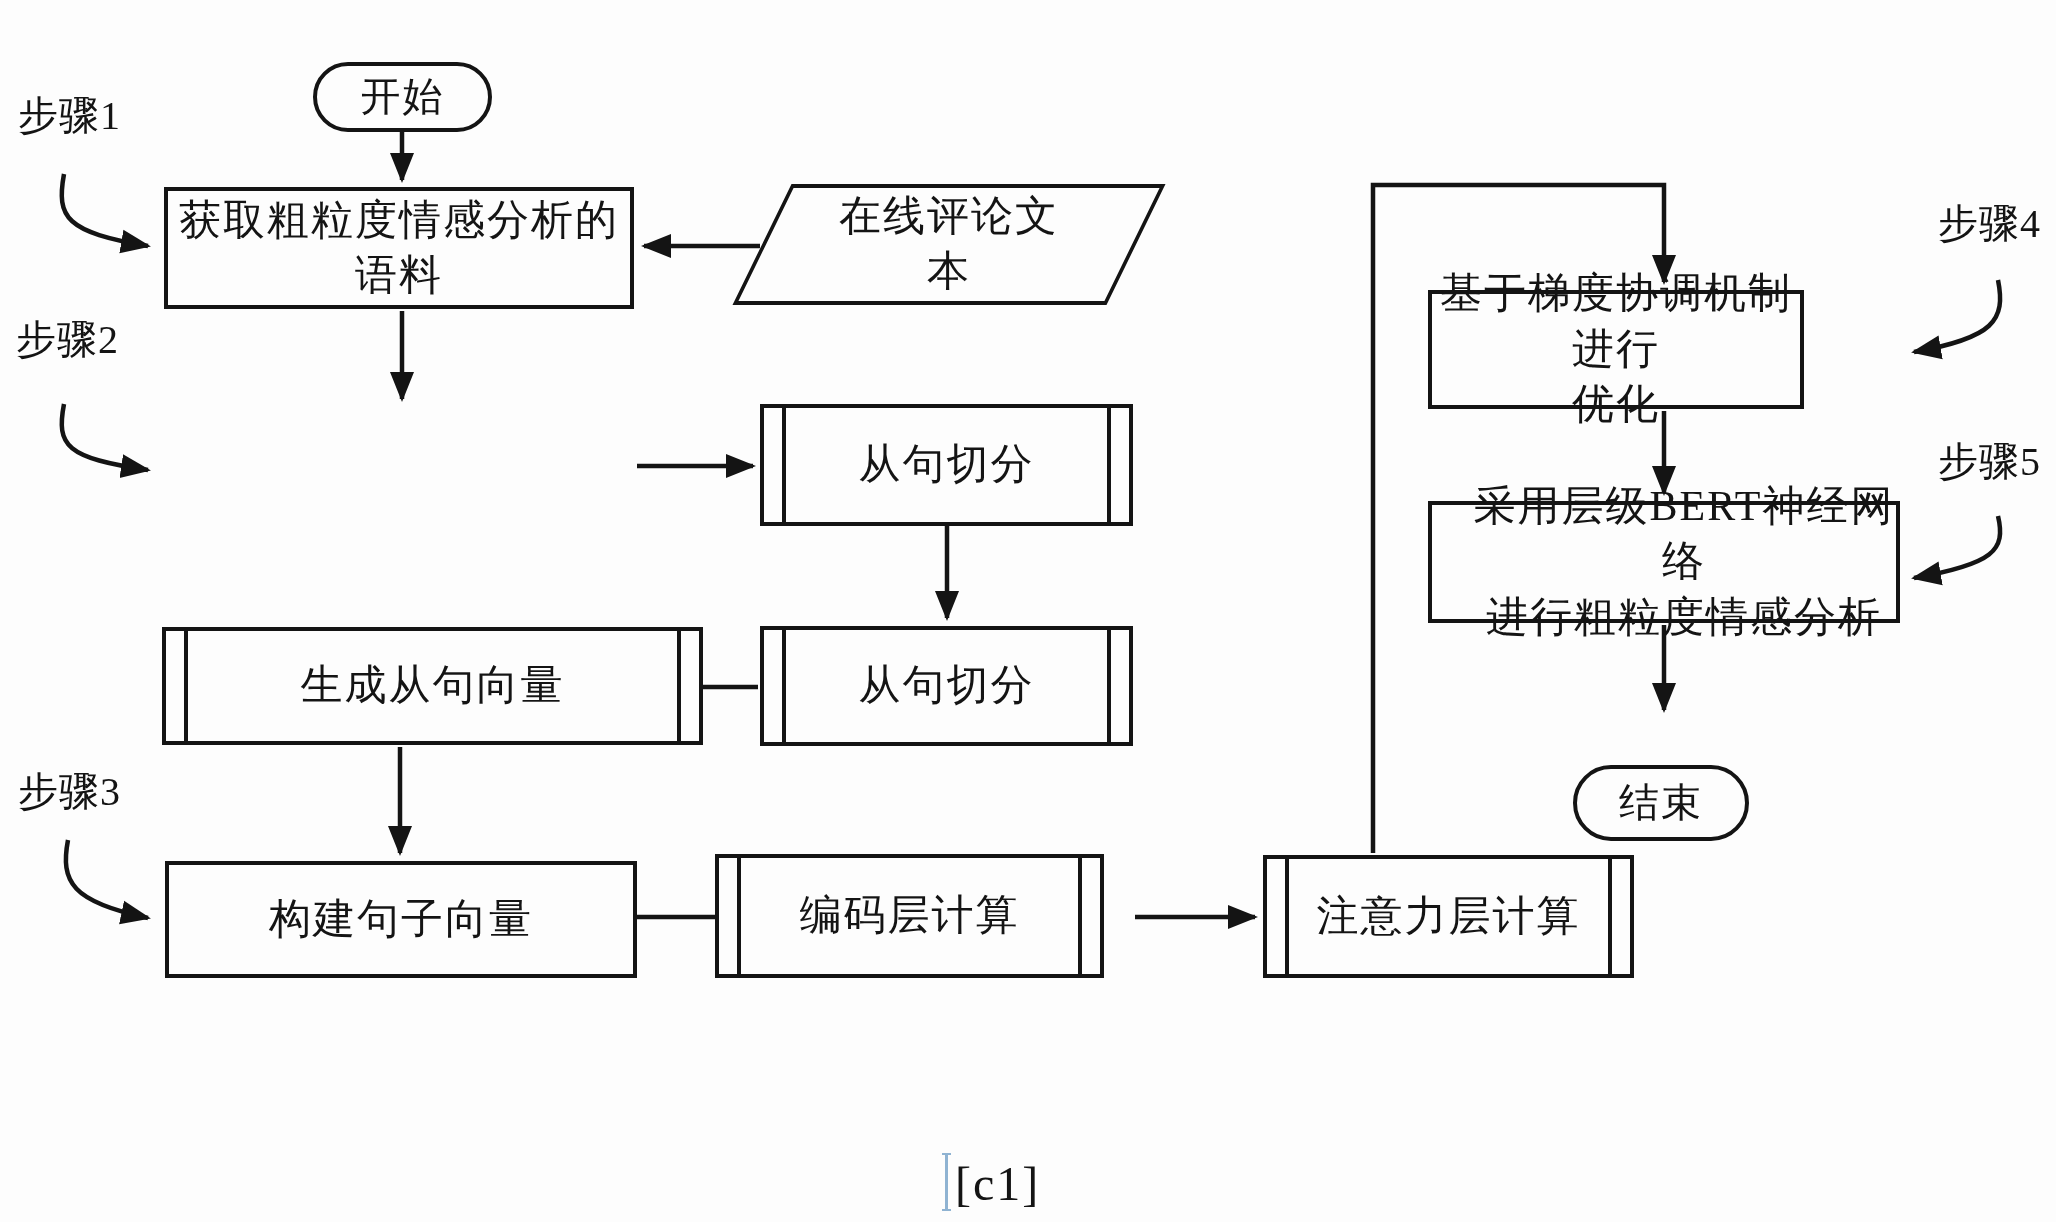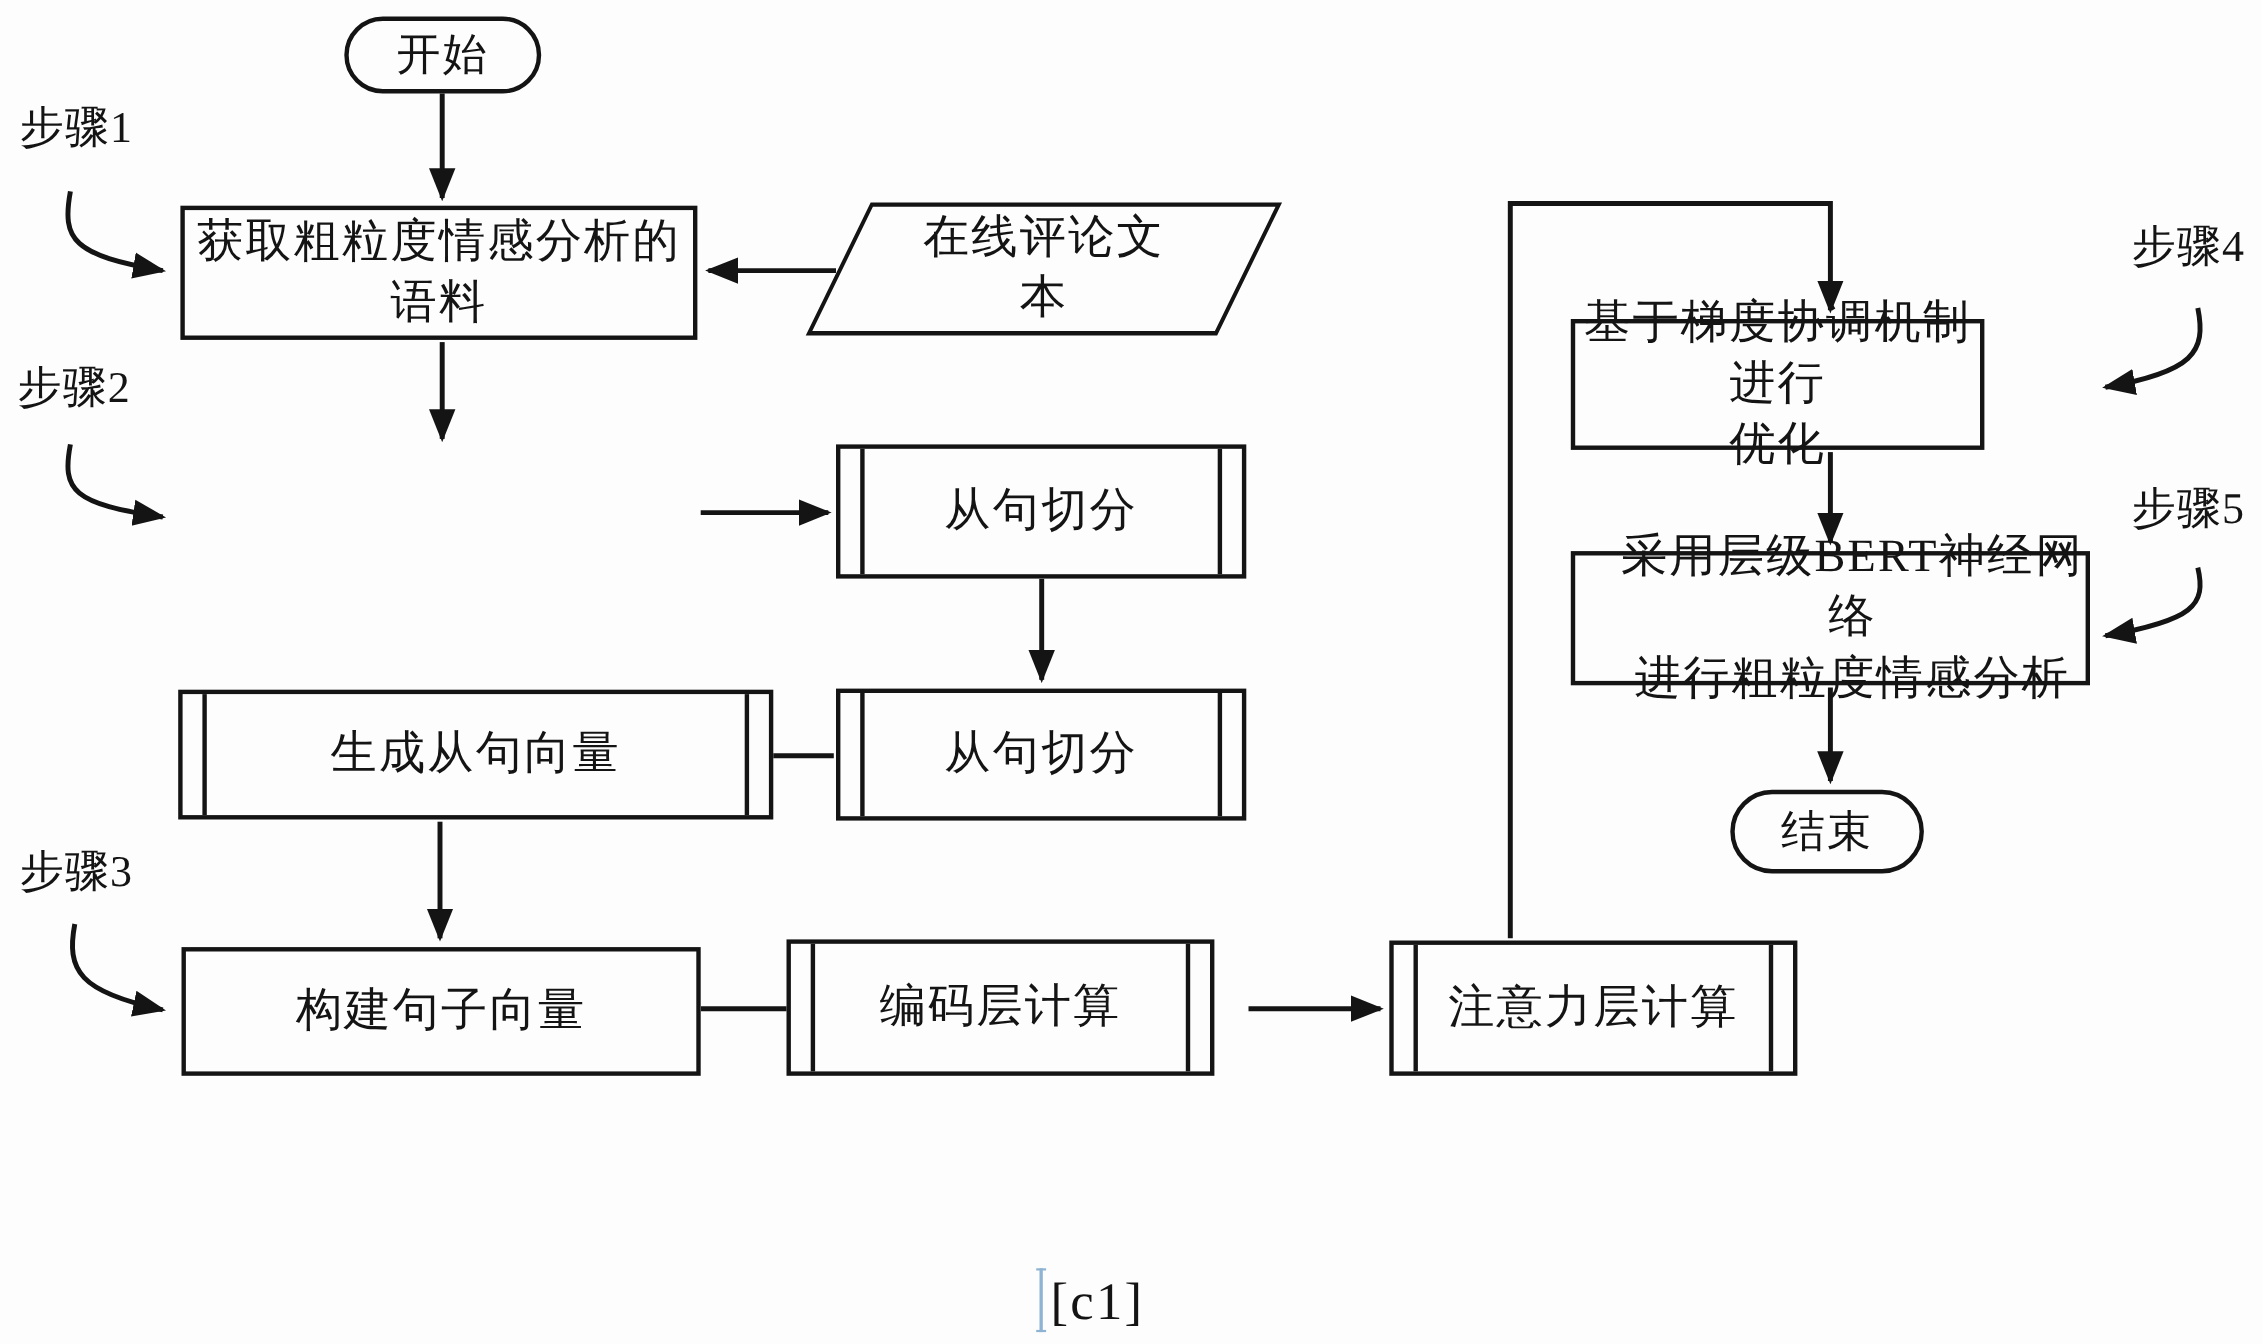--- a/index.html
+++ b/index.html
@@ -34,20 +34,21 @@
     justify-content: center;
     text-align: center;
     white-space: pre-line;
     font-size: 42px;
     line-height: 1.32;
     letter-spacing: 2px;
   }
   .terminator {
     border-radius: 40px;
     font-size: 40px;
+    margin-top: 47px;
   }
   .proc::before,
   .proc::after {
     content: "";
     position: absolute;
     top: 0;
     bottom: 0;
     width: 4px;
     background: #141414;
   }
@@ -128,21 +129,21 @@
 
   <div class="node terminator" style="left:313px; top:15px; width:179px; height:70px;">
     <span>开始</span>
   </div>
 
   <div class="node terminator" style="left:1573px; top:718px; width:176px; height:76px;">
     <span>结束</span>
   </div>
 
   <div class="step-label" style="left:18px; top:88px;">步骤1</div>
-  <div class="step-label" style="left:16px; top:324px;text-align:right;">步骤2</div>
+  <div class="step-label" style="left:16px; top:312px;text-align:right;">步骤2</div>
   <div class="step-label" style="left:18px; top:764px;">步骤3</div>
   <div class="step-label" style="left:1938px; top:196px;">步骤4</div>
   <div class="step-label" style="left:1938px; top:434px;">步骤5</div>
 
   <div class="node" style="left:164px; top:187px; width:470px; height:122px;">
     <span>获取粗粒度情感分析的
 语料</span>
   </div>
 
   <div class="node skew-shape" style="left:762px; top:184px; width:374px; height:121px;">

